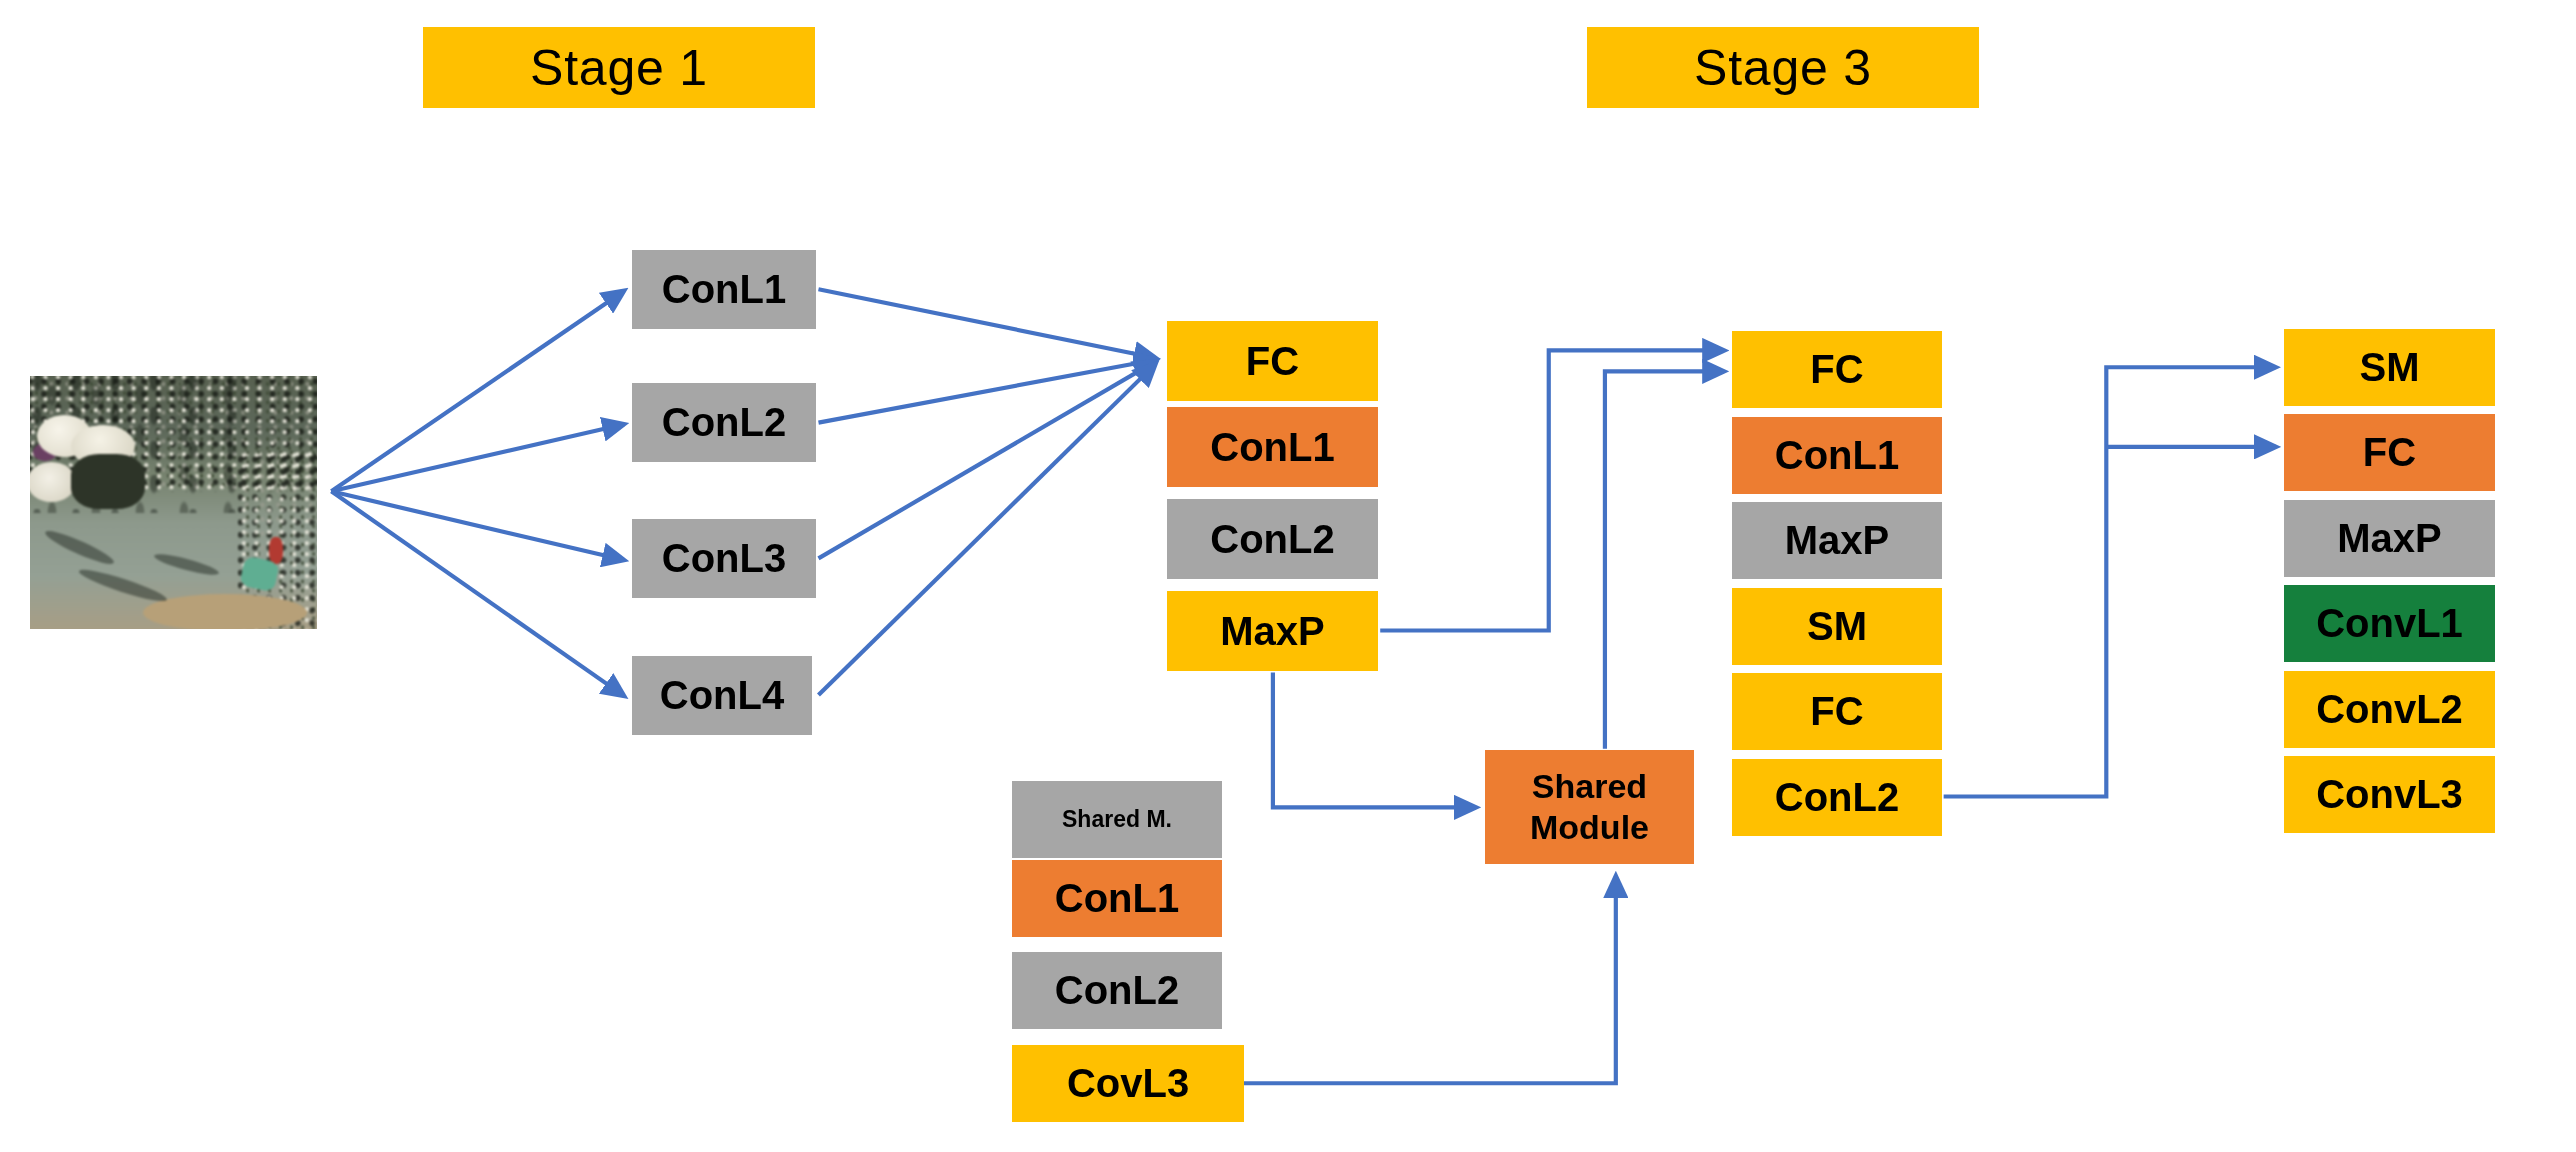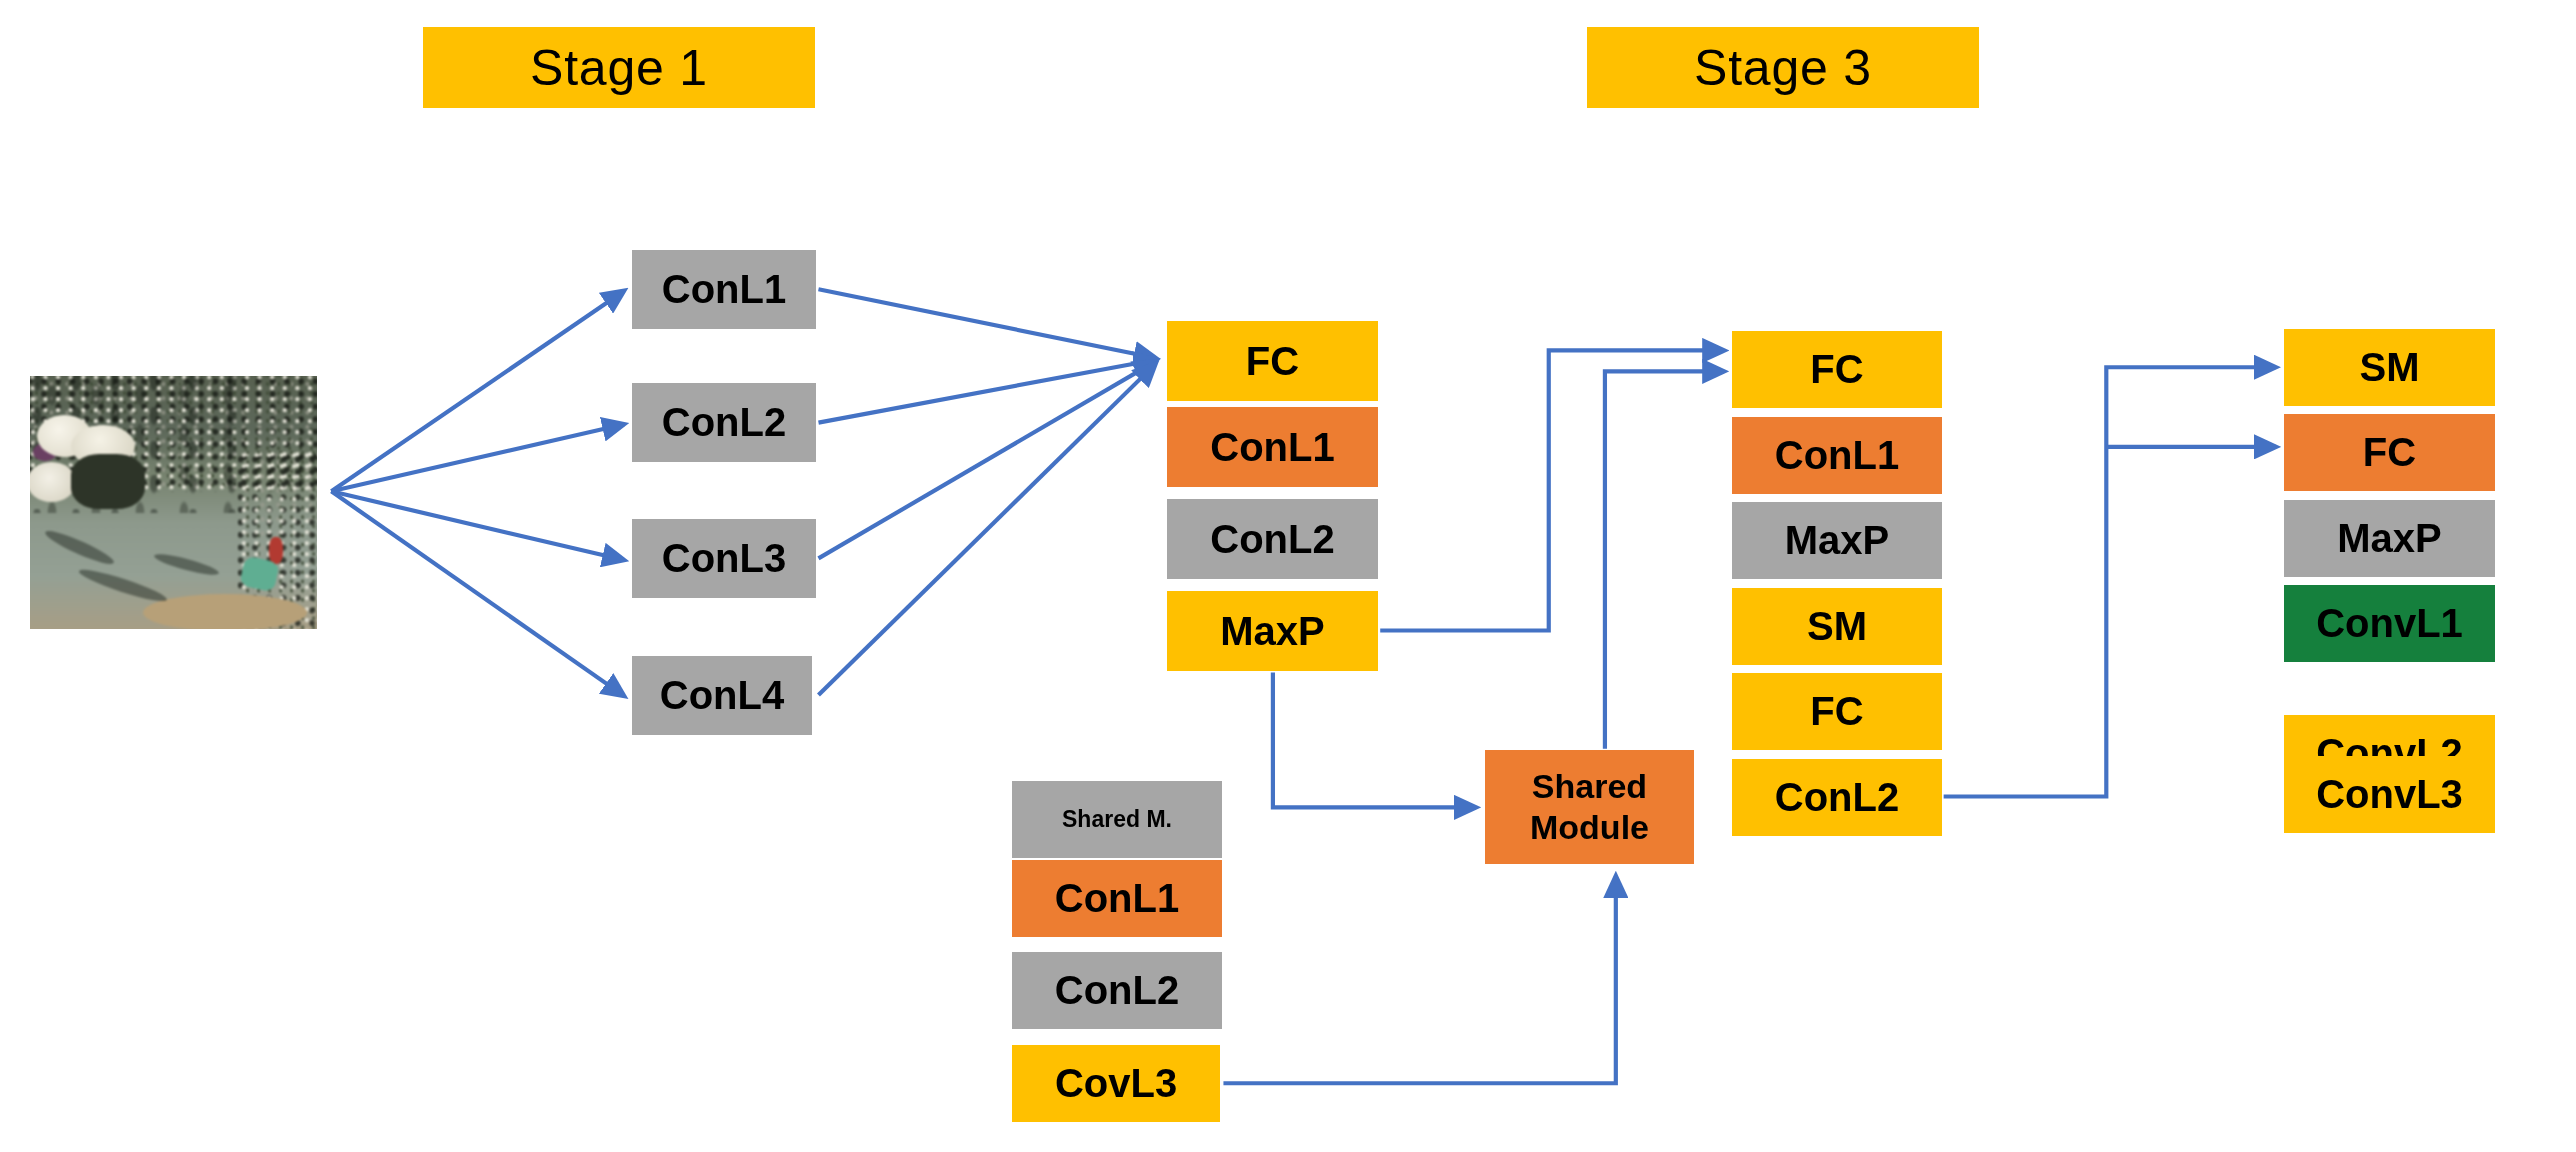--- a/index.html
+++ b/index.html
@@ -109,35 +109,35 @@
   <div class="nbox" style="left: 632px; top: 656px; width: 180px; height: 79px; background: rgb(166, 166, 166);">ConL4</div>
 
   <div class="nbox" style="left: 1167px; top: 321px; width: 211px; height: 80px; background: rgb(255, 192, 0);">FC</div>
   <div class="nbox" style="left: 1167px; top: 407px; width: 211px; height: 80px; background: rgb(237, 125, 49);">ConL1</div>
   <div class="nbox" style="left: 1167px; top: 499px; width: 211px; height: 80px; background: rgb(166, 166, 166);">ConL2</div>
   <div class="nbox" style="left: 1167px; top: 591px; width: 211px; height: 80px; background: rgb(255, 192, 0);">MaxP</div>
 
   <div class="nbox small-label" style="left: 1012px; top: 781px; width: 210px; height: 77px; background: rgb(166, 166, 166);">Shared M.</div>
   <div class="nbox" style="left: 1012px; top: 860px; width: 210px; height: 77px; background: rgb(237, 125, 49);">ConL1</div>
   <div class="nbox" style="left: 1012px; top: 952px; width: 210px; height: 77px; background: rgb(166, 166, 166);">ConL2</div>
-  <div class="nbox" style="left: 1012px; top: 1045px; width: 208px; height: 77px; background: rgb(255, 192, 0);">CovL3</div>
+  <div class="nbox" style="left: 1012px; top: 1045px; width: 232px; height: 77px; background: rgb(255, 192, 0);">CovL3</div>
 
   <div class="shared-module" style="background: rgb(237, 125, 49);">
     <span>Shared</span>
     <span>Module</span>
   </div>
 
   <div class="nbox" style="left: 1732px; top: 331px; width: 210px; height: 77px; background: rgb(255, 192, 0);">FC</div>
   <div class="nbox" style="left: 1732px; top: 417px; width: 210px; height: 77px; background: rgb(237, 125, 49);">ConL1</div>
   <div class="nbox" style="left: 1732px; top: 502px; width: 210px; height: 77px; background: rgb(166, 166, 166);">MaxP</div>
   <div class="nbox" style="left: 1732px; top: 588px; width: 210px; height: 77px; background: rgb(255, 192, 0);">SM</div>
   <div class="nbox" style="left: 1732px; top: 673px; width: 210px; height: 77px; background: rgb(255, 192, 0);">FC</div>
   <div class="nbox" style="left: 1732px; top: 759px; width: 210px; height: 77px; background: rgb(255, 192, 0);">ConL2</div>
 
   <div class="nbox" style="left: 2284px; top: 329px; width: 211px; height: 77px; background: rgb(255, 192, 0);">SM</div>
   <div class="nbox" style="left: 2284px; top: 414px; width: 211px; height: 77px; background: rgb(237, 125, 49);">FC</div>
   <div class="nbox" style="left: 2284px; top: 500px; width: 211px; height: 77px; background: rgb(166, 166, 166);">MaxP</div>
   <div class="nbox" style="left: 2284px; top: 585px; width: 211px; height: 77px; background: #15803d;">ConvL1</div>
-  <div class="nbox" style="left: 2284px; top: 671px; width: 211px; height: 77px; background: rgb(255, 192, 0); margin-top: 44px;">ConvL2</div>
+  <div class="nbox" style="left: 2284px; top: 671px; width: 211px; height: 77px; background: rgb(255, 192, 0);">ConvL2</div>
   <div class="nbox" style="left: 2284px; top: 756px; width: 211px; height: 77px; background: rgb(255, 192, 0);">ConvL3</div>
 
 </div>
 
 
 </body></html>

